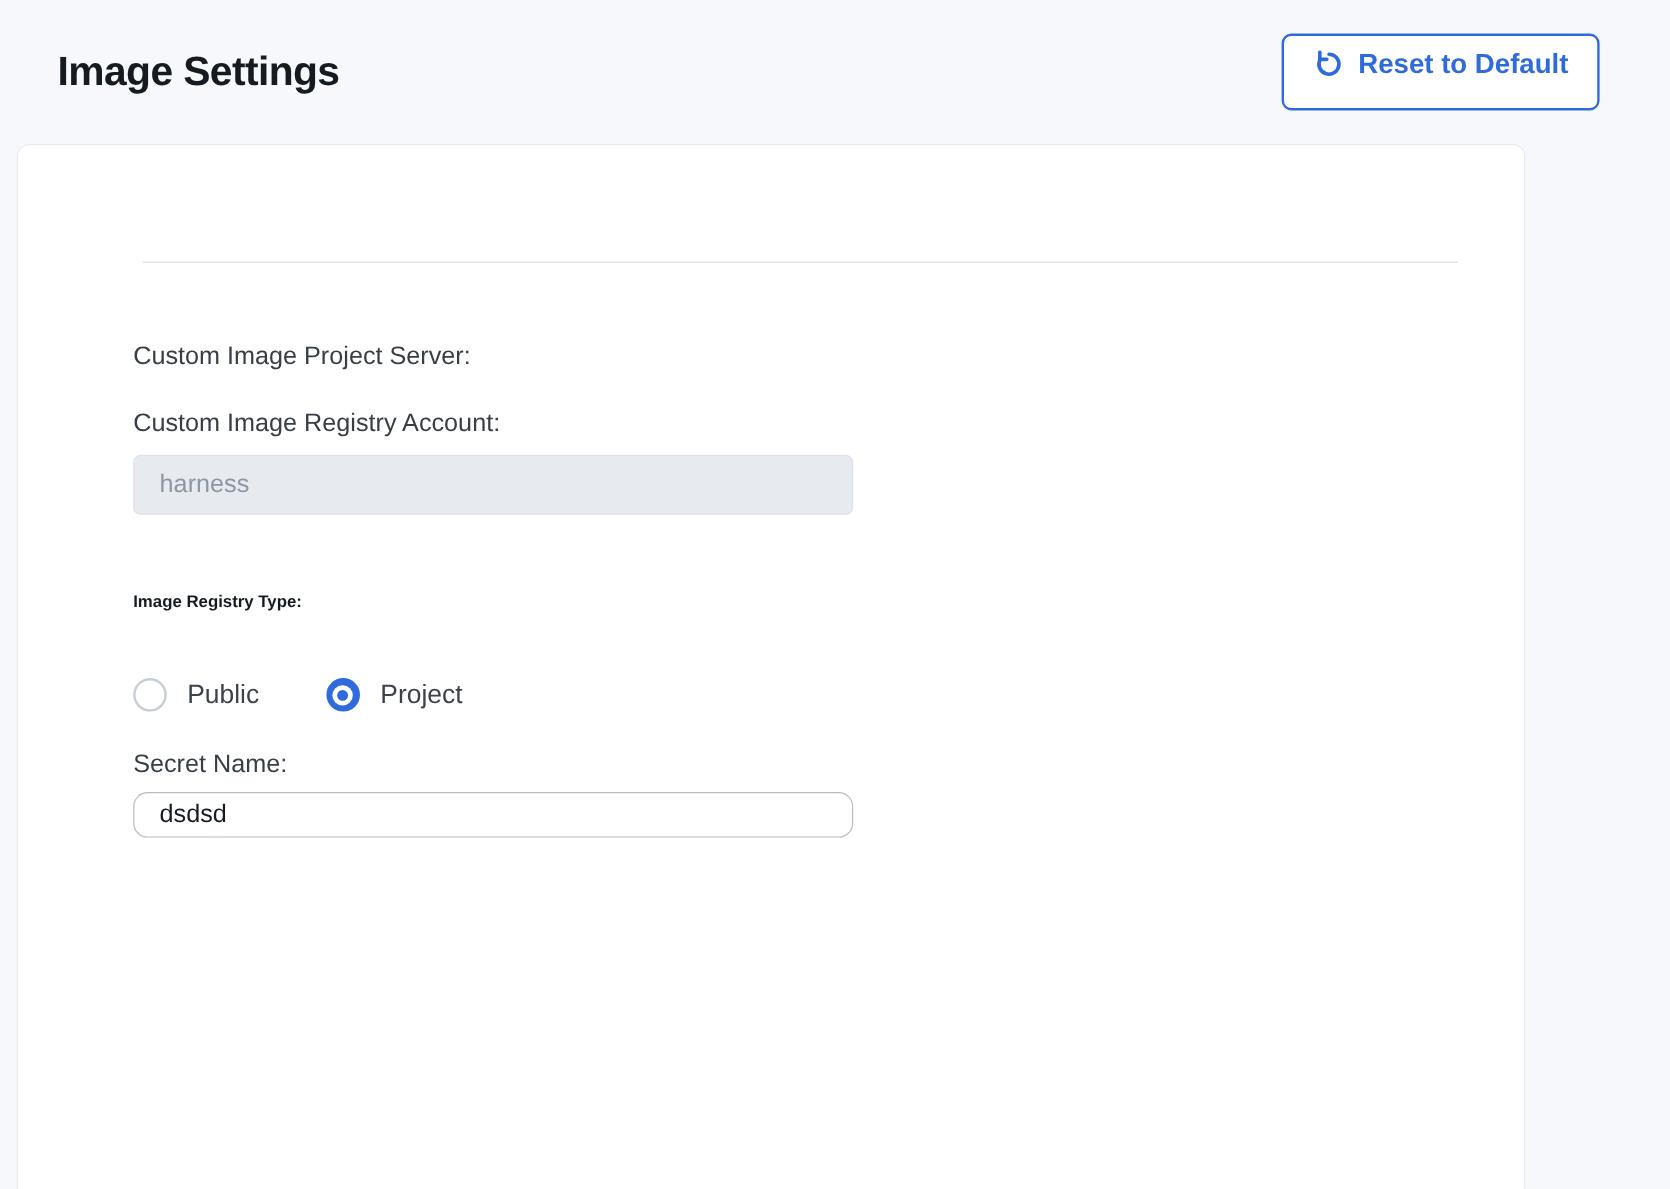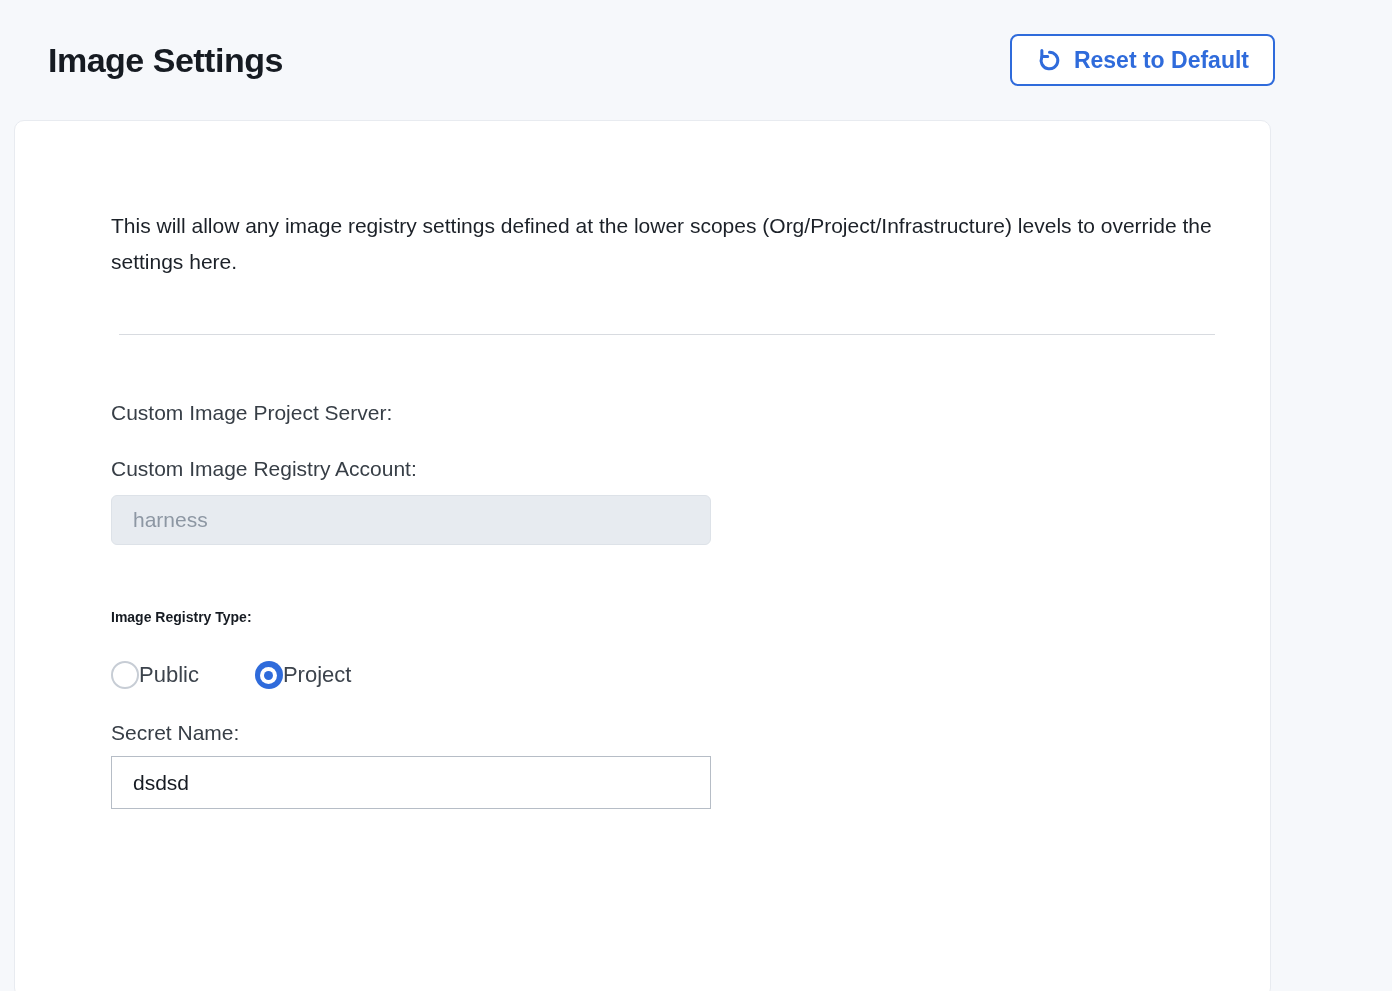--- a/index.html
+++ b/index.html
@@ -10,37 +10,37 @@
     font-family: "Liberation Sans", sans-serif;
     color: #1c2128;
   }
 
   
   .header {
     height: 120px;
     display: flex;
     align-items: center;
     justify-content: space-between;
-    padding: 0 117px 0 48px;
+    padding: 0 59px 0 48px;
   }
   .page-title {
     font-size: 34px;
     font-weight: 700;
     letter-spacing: -0.5px;
     color: #161b22;
   }
   .reset-btn {
     display: flex;
-    align-items: center;
+    align-items: flex-start;
     gap: 11px;
     background: #ffffff;
     border: 2px solid #2f6bdb;
     border-radius: 8px;
     padding: 10px 24px;
-    height: 52px;
+    height: 64px;
     cursor: pointer;
   }
   .reset-btn .reset-label {
     color: #2f6bdb;
     font-size: 23px;
     font-weight: 700;
   }
 
   
   .card {
@@ -119,21 +119,21 @@
     color: #161b22;
   }
 
   
   .radio-row {
     margin-top: 36px;
     display: flex;
     align-items: center;
     gap: 56px;
   }
-  .radio-item { display: flex; align-items: center; cursor: pointer; }
+  .radio-item { display: flex; align-items: center; gap: 17px; cursor: pointer; margin-top: 20px; }
   .radio {
     width: 28px; height: 28px;
     border-radius: 50%;
     flex: 0 0 auto;
   }
   .radio.unselected {
     background: #ffffff;
     border: 2px solid #c7cdd5;
   }
   .radio.selected {
@@ -155,22 +155,22 @@
     background: #2f6bdb;
     border-radius: 50%;
   }
   .radio-label { font-size: 22px; color: #3c434c; }
 
   .lbl-secret { margin-top: 32px; }
   .secret-input {
     background: #ffffff;
     border: 1px solid #b6bdc6;
     color: #161b22;
-    height: 53px;
-    border-radius: 0;
+    height: 38px;
+    border-radius: 12px;
     margin-top: 11px;
   }
 </style>
 </head>
 <body>
 
 <div class="header">
   <h1 class="page-title">Image Settings</h1>
   <button class="reset-btn">
     <span style="display:flex;align-items:center;">
@@ -179,21 +179,20 @@
         <path d="M5.2 3.2v5.2h5.2" fill="none" stroke="#2f6bdb" stroke-width="2.7" stroke-linecap="round" stroke-linejoin="round"></path>
       </svg>
     </span>
     <span class="reset-label">Reset to Default</span>
   </button>
 </div>
 
 <div class="card">
 
 
-  <p class="description">This will allow any image registry settings defined at the lower scopes (Org/Project/Infrastructure) levels to override the settings here.</p>
 
   <hr class="divider">
 
   <div class="field-label lbl-server">Custom Image Project Server:</div>
 
   <div class="field-label lbl-account">Custom Image Registry Account:</div>
   <input class="text-input disabled" type="text" disabled="" placeholder="harness" style="">
 
   <div class="type-label">Image Registry Type:</div>
 

